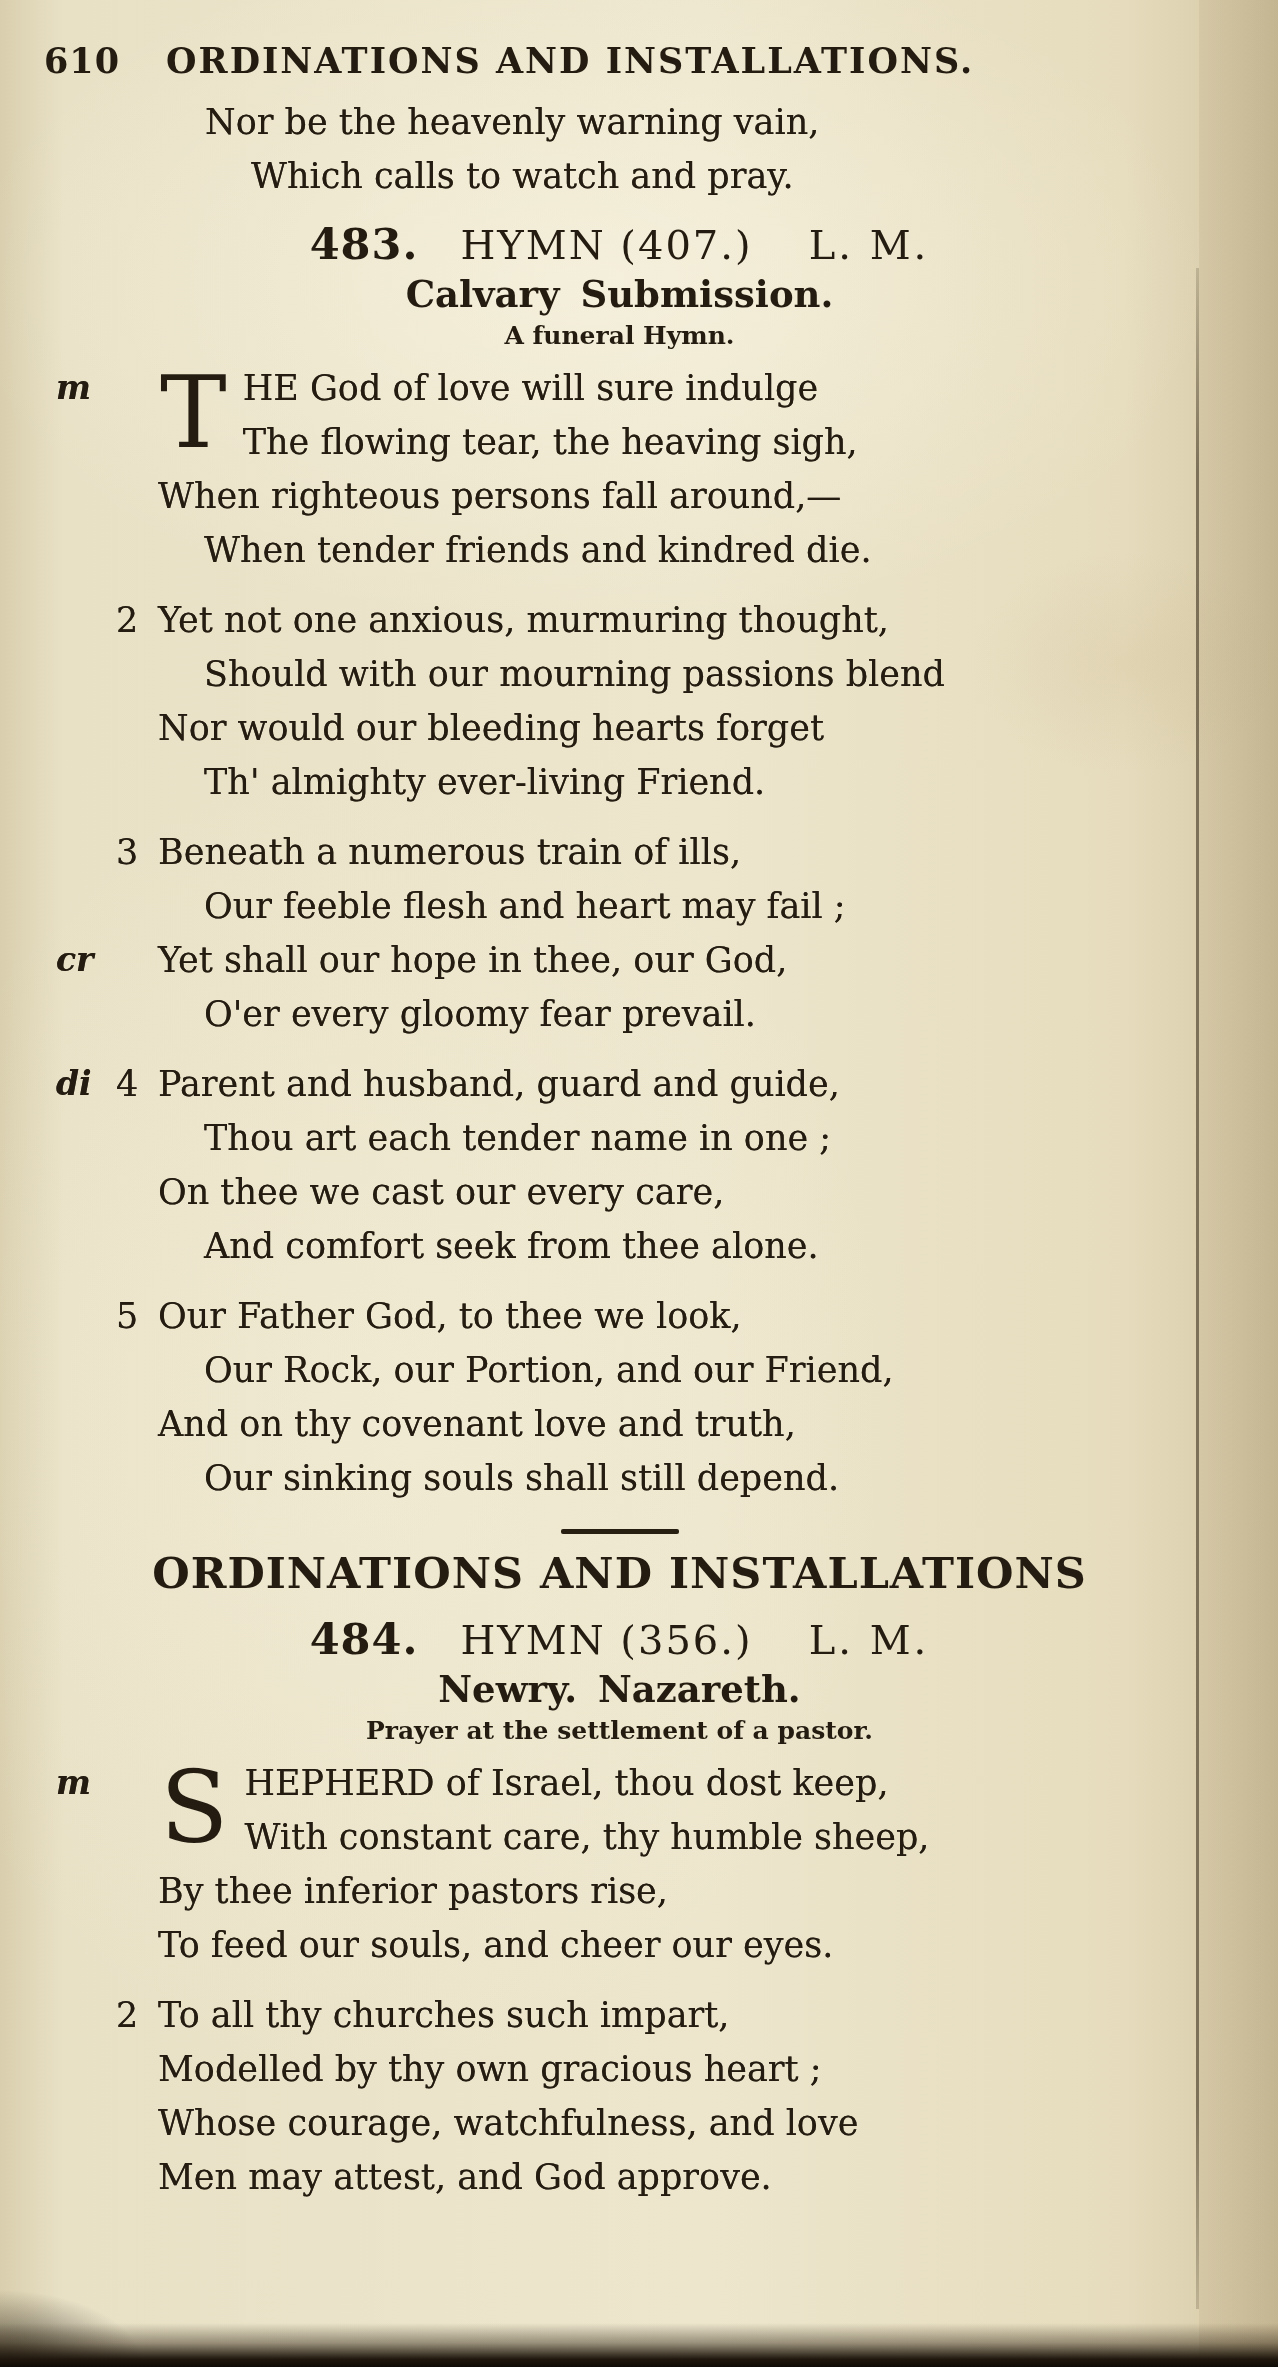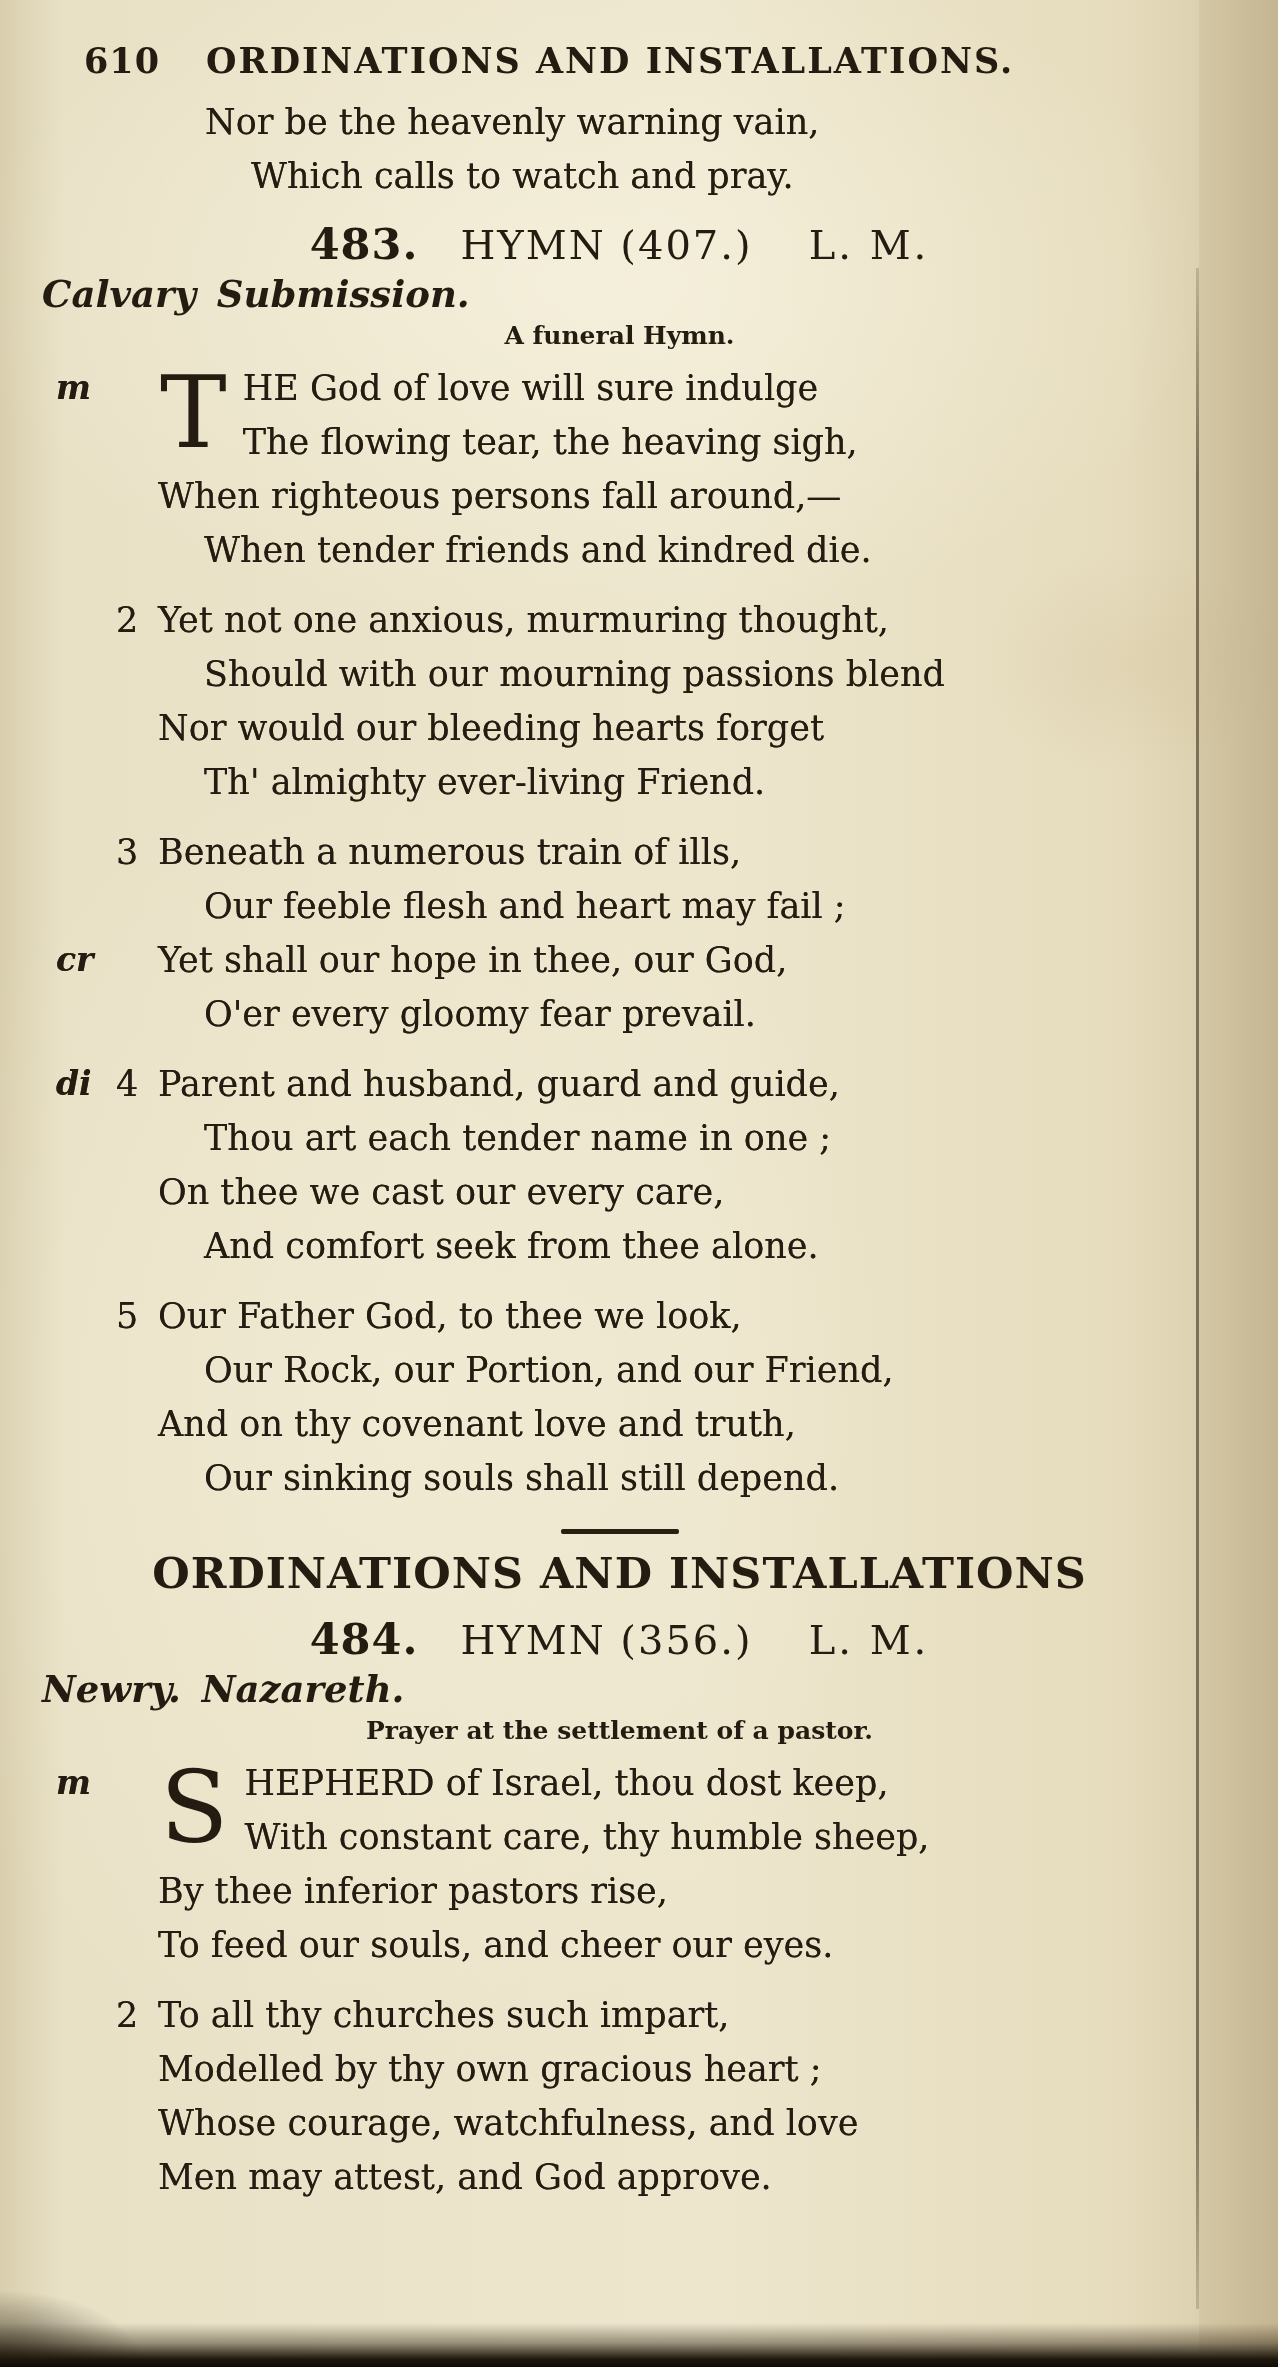--- a/index.html
+++ b/index.html
@@ -9,38 +9,38 @@
     font-family:"DejaVu Serif","Liberation Serif",serif;
     color:#241c10;
     background:
       radial-gradient(220px 160px at 88% 28%, rgba(170,140,90,.10), rgba(170,140,90,0) 70%),
       radial-gradient(ellipse 900px 500px at 46% 12%, rgba(255,252,238,.45), rgba(255,252,238,0) 70%),
       radial-gradient(ellipse 700px 900px at 30% 60%, rgba(250,246,228,.35), rgba(250,246,228,0) 75%),
       linear-gradient(90deg, #d9cfae 0%, #e9e1c6 5%, #ede6cd 55%, #e6dcbd 88%, #d9cdab 96%, #d2c5a2 100%);
   }
   .page{position:absolute;left:42px;top:40px;width:1155px;}
 
-  .running-header{display:flex;align-items:flex-end;font-weight:bold;font-size:35px;letter-spacing:1px;margin-left:40px;}
+  .running-header{display:flex;align-items:flex-end;font-weight:bold;font-size:35px;letter-spacing:1px;}
   .pgnum{margin-left:2px;}
   .rh-title{margin-left:46px;letter-spacing:2px;}
 
   .fragment{margin:14px 0 4px 163px;}
 
   .vline{font-size:35px;line-height:54px;position:relative;white-space:nowrap;
          text-shadow:0 0 .6px rgba(32,26,16,.75);}
   .vline.ind{margin-left:46px;}
   .snum{position:absolute;left:-42px;}
   .mmark{position:absolute;left:-102px;font-style:italic;font-weight:bold;font-size:33px;}
 
   .hymn-heading{text-align:center;font-size:40px;margin:16px 0 0;}
   .hymn-num{font-weight:bold;font-size:43px;margin-right:42px;letter-spacing:1px;}
   .hymn-title{letter-spacing:2px;margin-right:24px;}
   .hymn-meter{letter-spacing:3px;margin-left:32px;}
 
-  .tune-line{text-align:left;font-style:italic;font-weight:bold;font-size:37px;line-height:50px;word-spacing:8px;}
+  .tune-line{text-align:center;font-weight:bold;font-size:37px;line-height:50px;word-spacing:8px;}
   .caption{text-align:center;font-weight:bold;font-size:25px;line-height:34px;margin-bottom:8px;}
 
   .stanzas{margin-left:116px;}
   .stanza{margin-bottom:16px;}
   .stanza::after{content:"";display:block;clear:both;}
   .dropcap{float:left;font-size:100px;line-height:100px;height:104px;margin:2px 16px 0 2px;}
 
   .divider{width:118px;height:5px;background:#261f12;margin:24px auto 14px;border-radius:2px;}
   .section-heading{text-align:center;font-weight:bold;font-size:43px;letter-spacing:1px;margin:12px 0 6px;}
 

